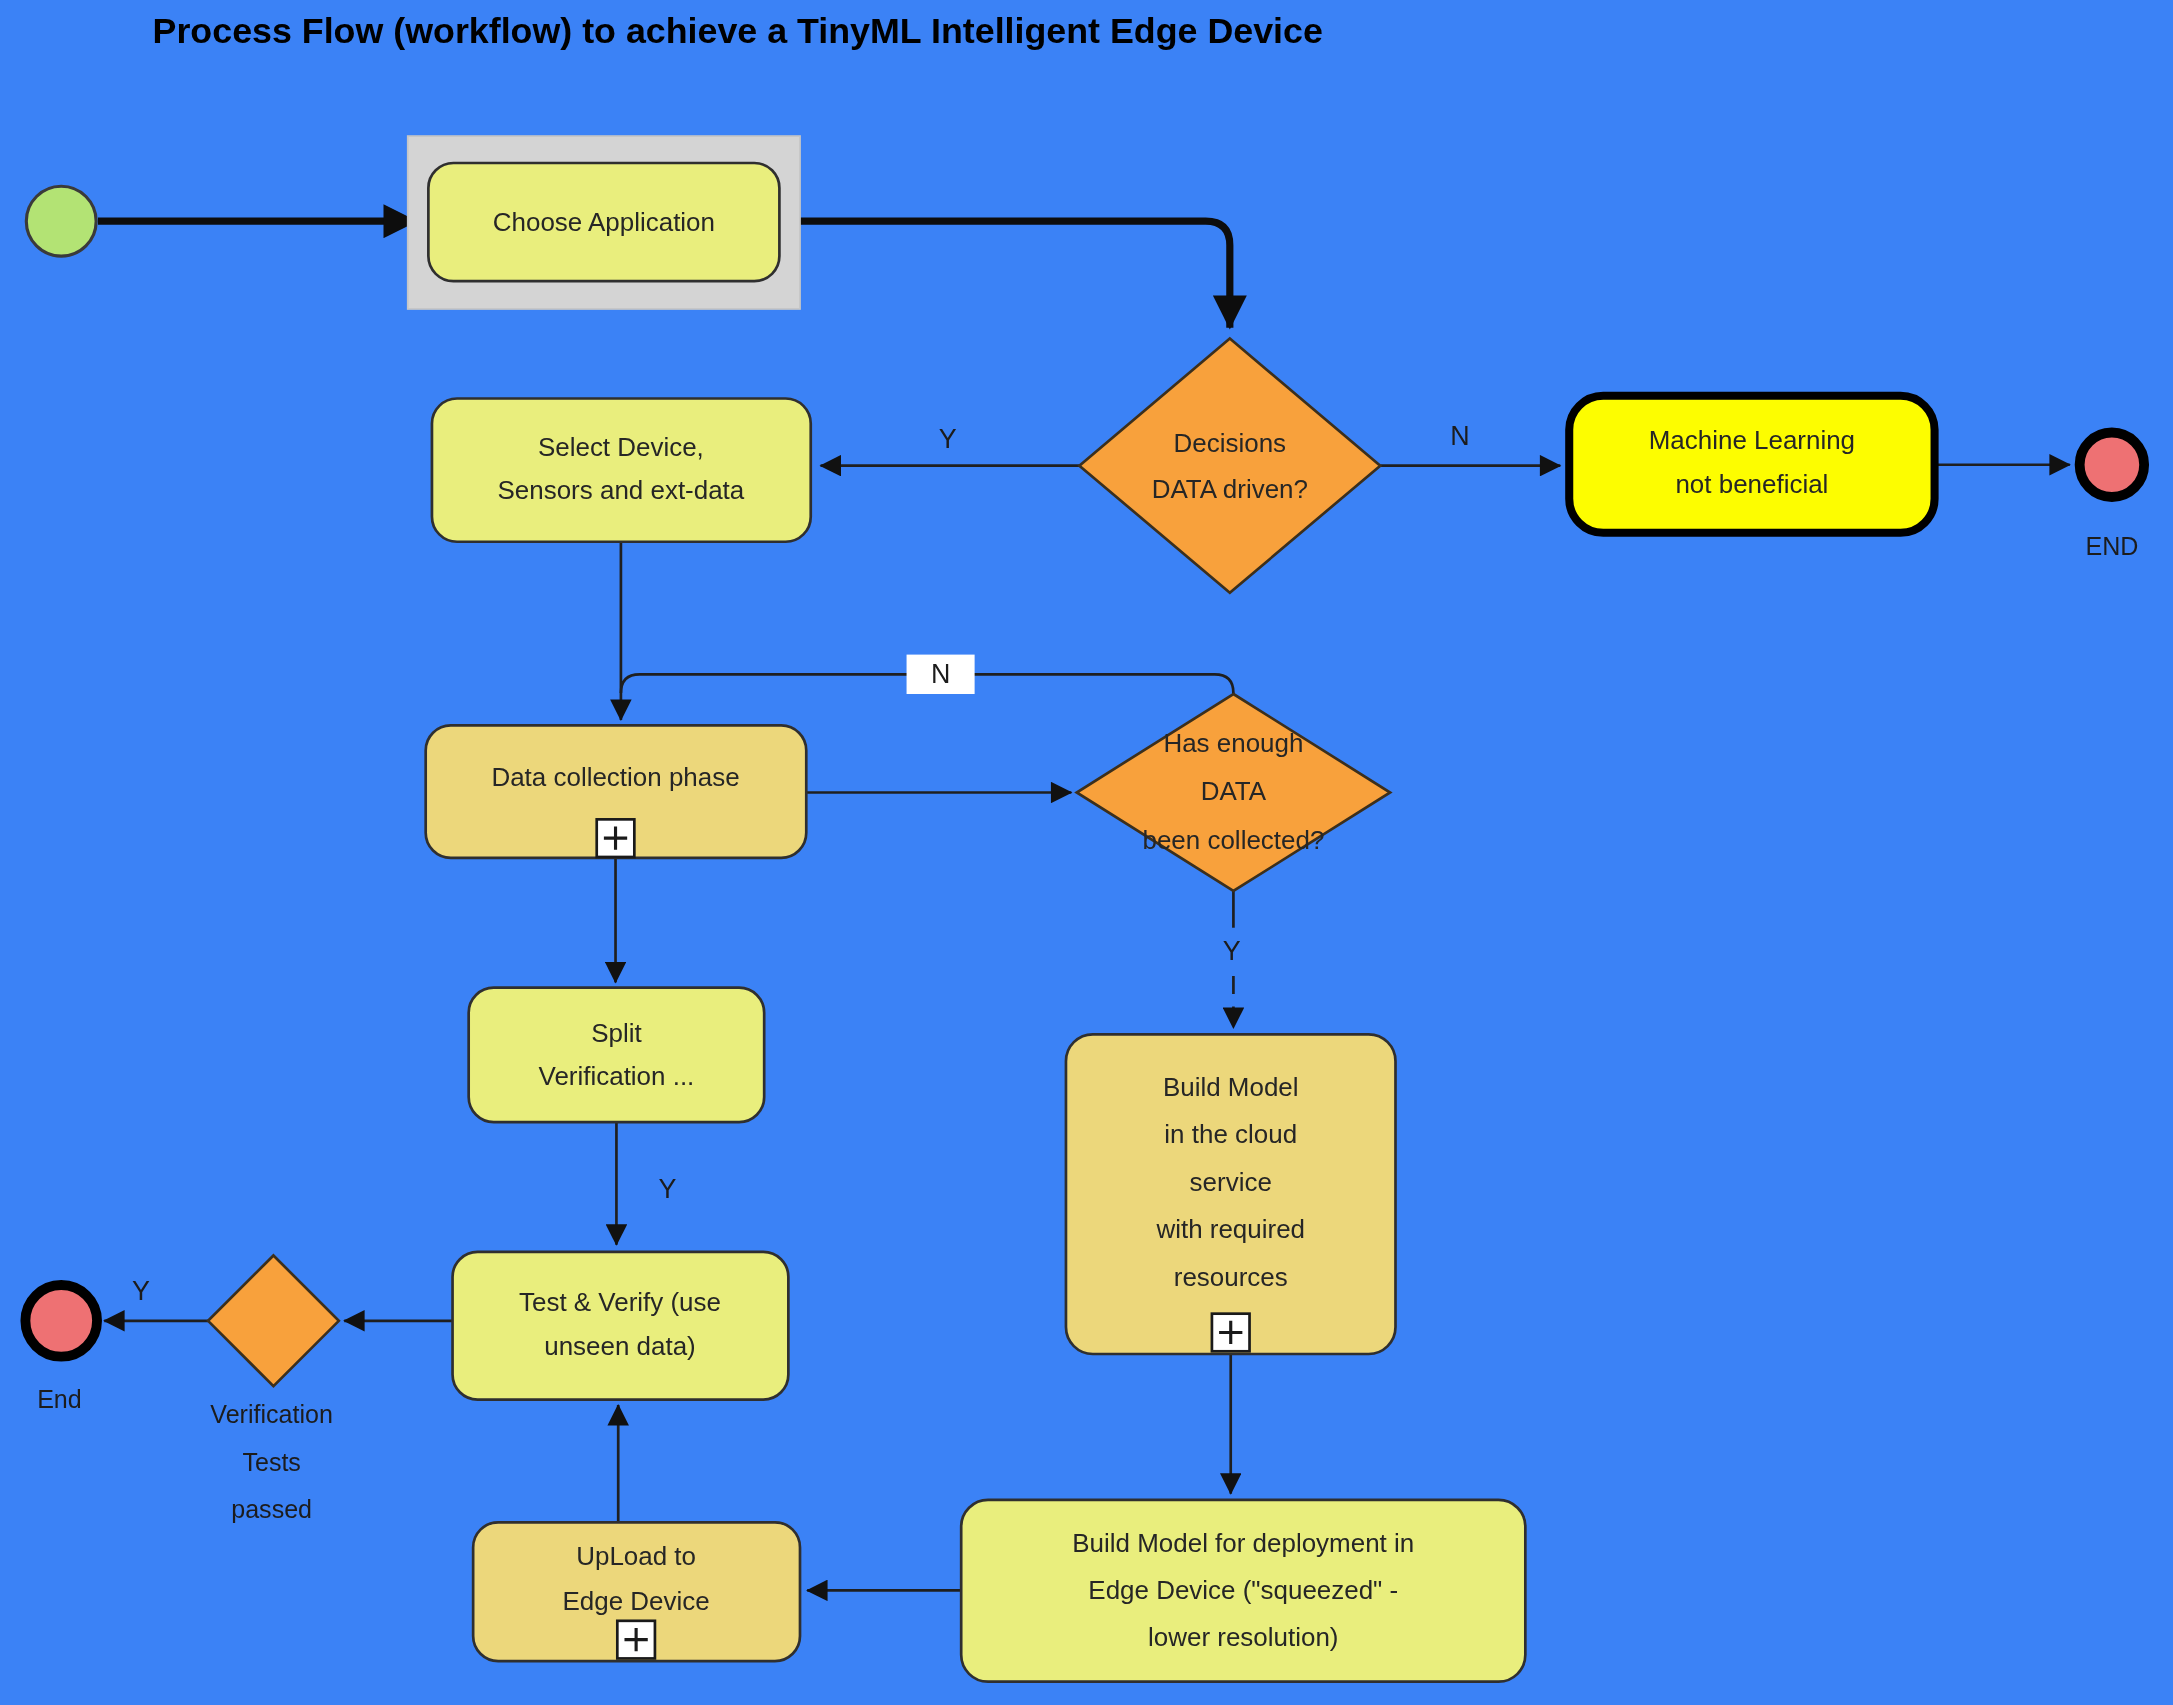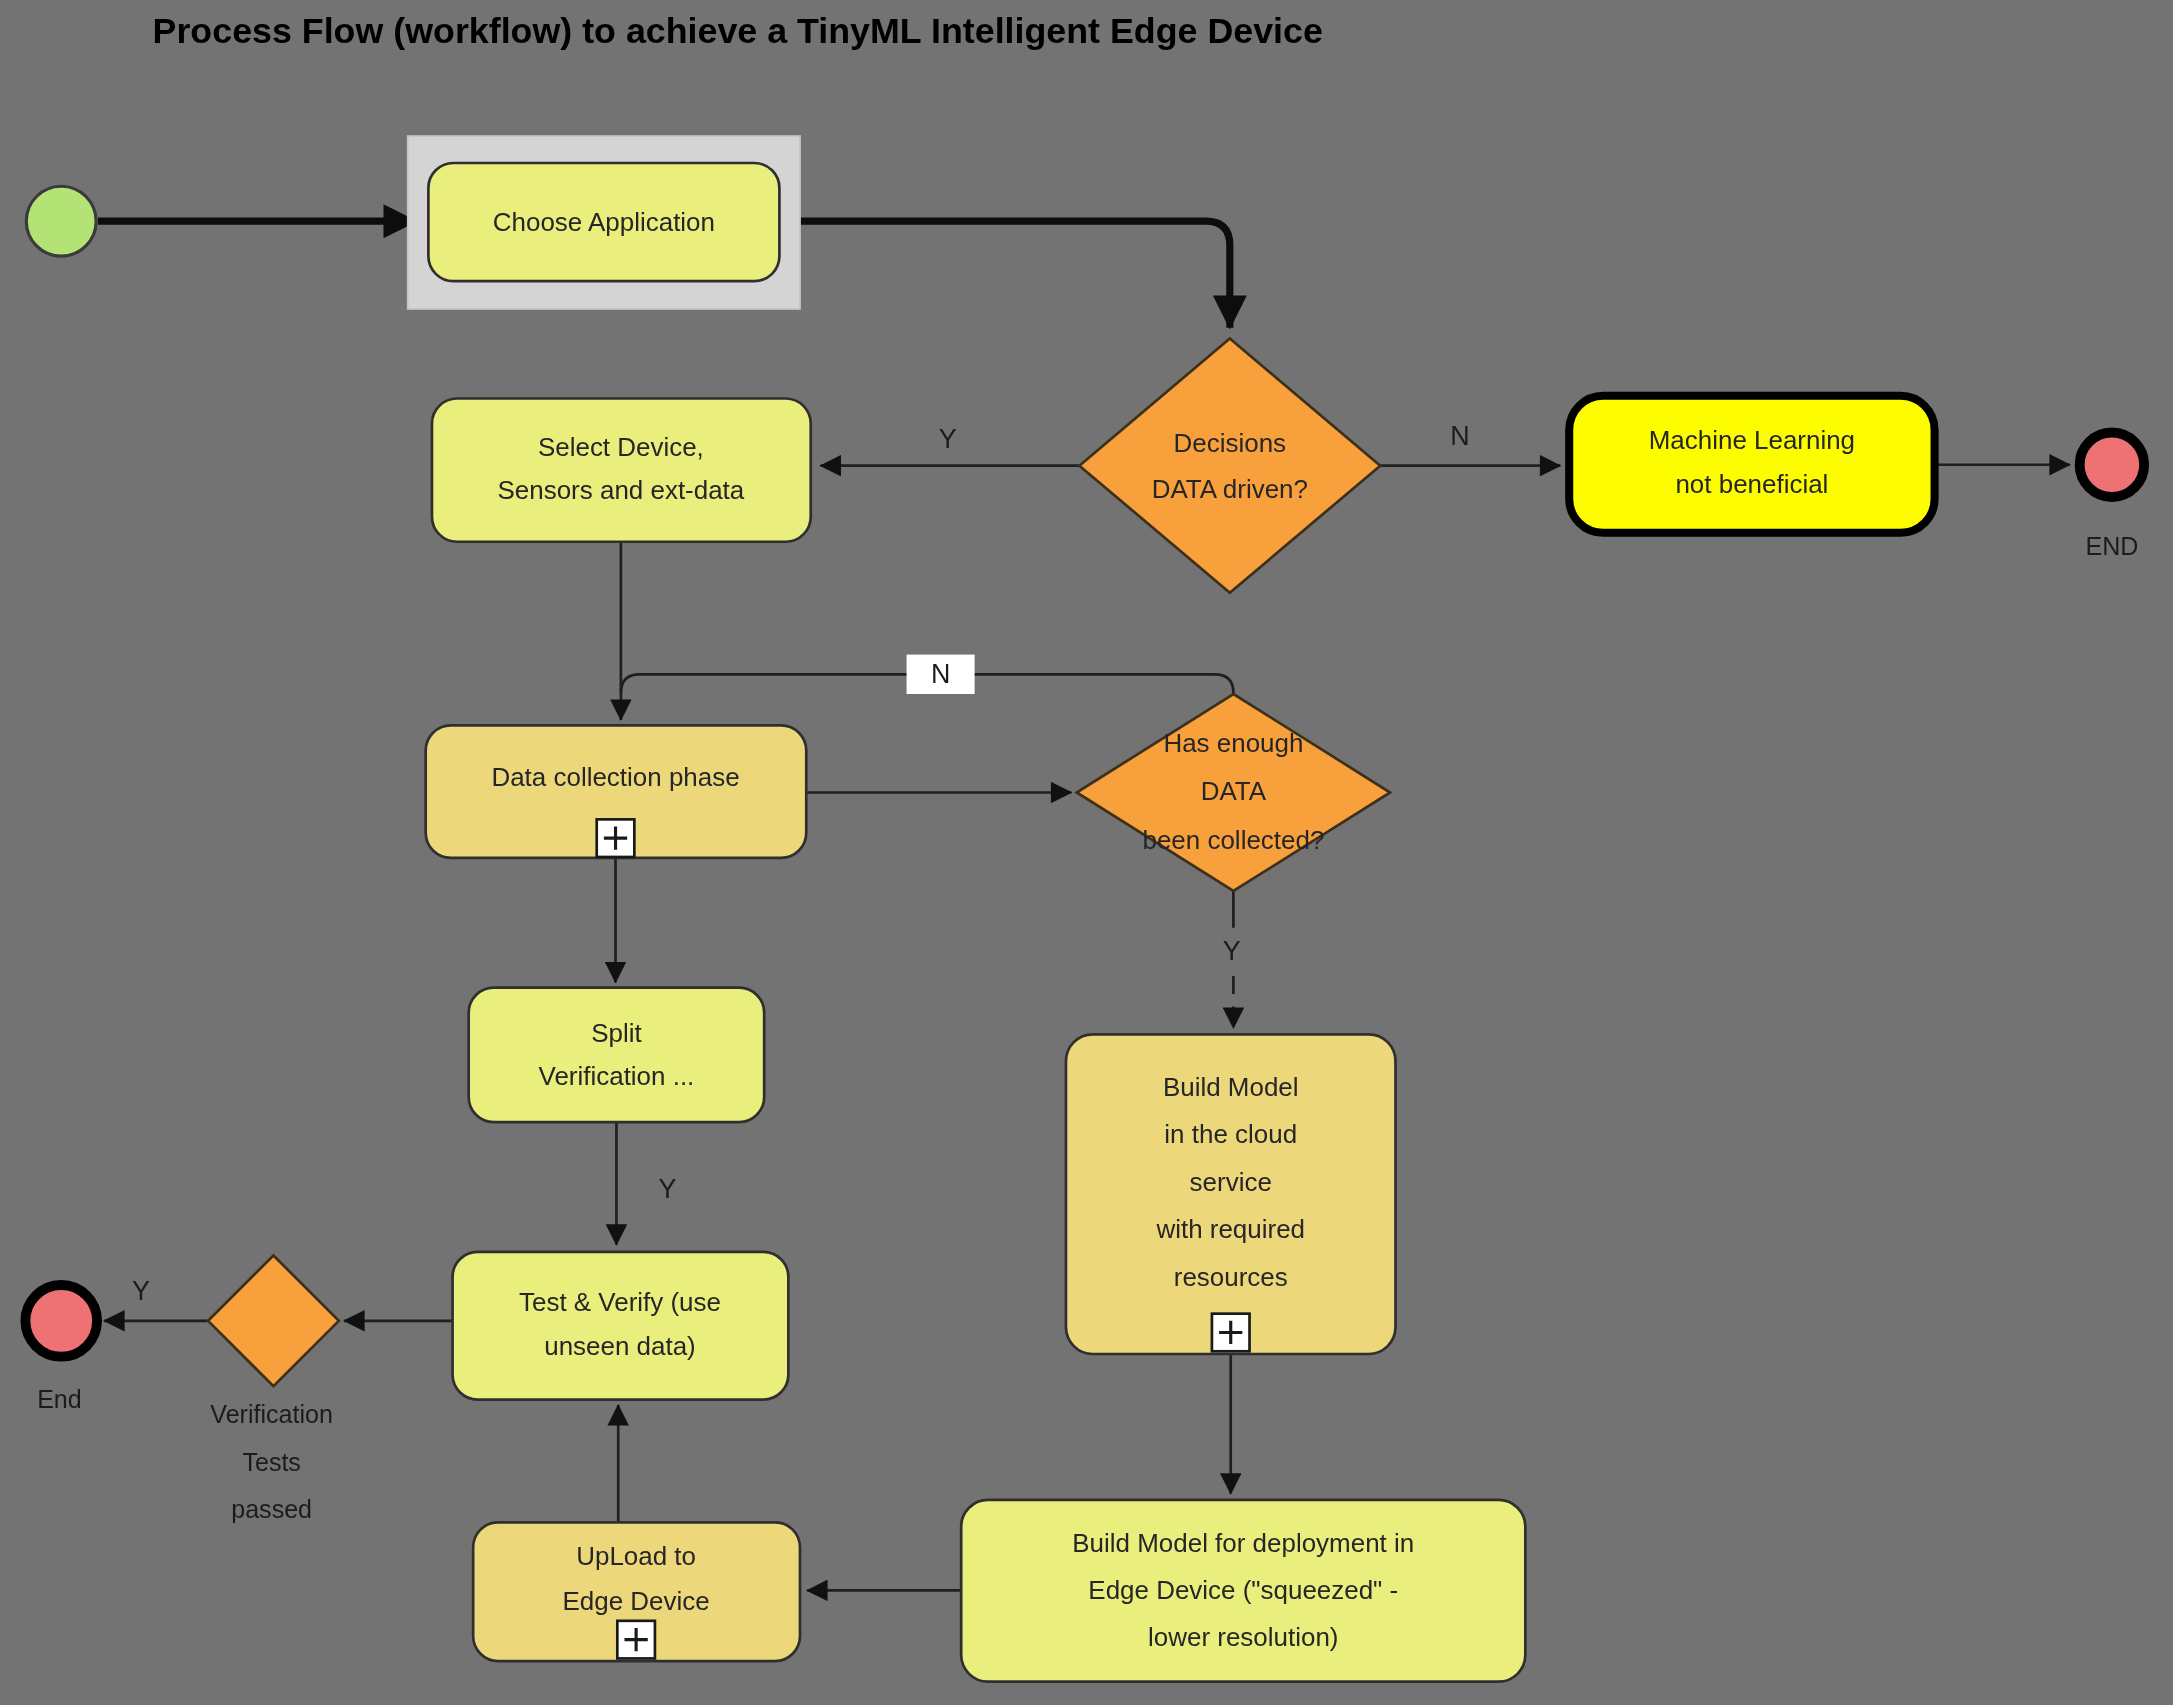--- a/index.html
+++ b/index.html
@@ -1,16 +1,16 @@
 <!DOCTYPE html>
 <html style="font-size:14.3px"><head>
 <meta charset="utf-8">
 <style>
   html,body { margin:0; padding:0; background:#ffffff; }
-  .stage { width:2174px; height:1705px; position:relative; background:#737373; }
+  .stage { width:2174px; height:1705px; position:relative; background:#3b82f6; }
   svg { display:block; }
   .title-text { font:700 40px "Liberation Sans", sans-serif; fill:#000000; }
   .node-label { font:29px "Liberation Sans", sans-serif; fill:#262626;
                 text-anchor:middle; dominant-baseline:middle; }
   .edge-label { font:30px "Liberation Sans", sans-serif; fill:#1c1c1c;
                 text-anchor:middle; dominant-baseline:middle; }
   .event-label { font:28px "Liberation Sans", sans-serif; fill:#1c1c1c;
                  text-anchor:middle; dominant-baseline:middle; }
   .task   { stroke:#2f2f2f; stroke-width:3; }
   .task-bold { stroke:#000000; stroke-width:9; }

